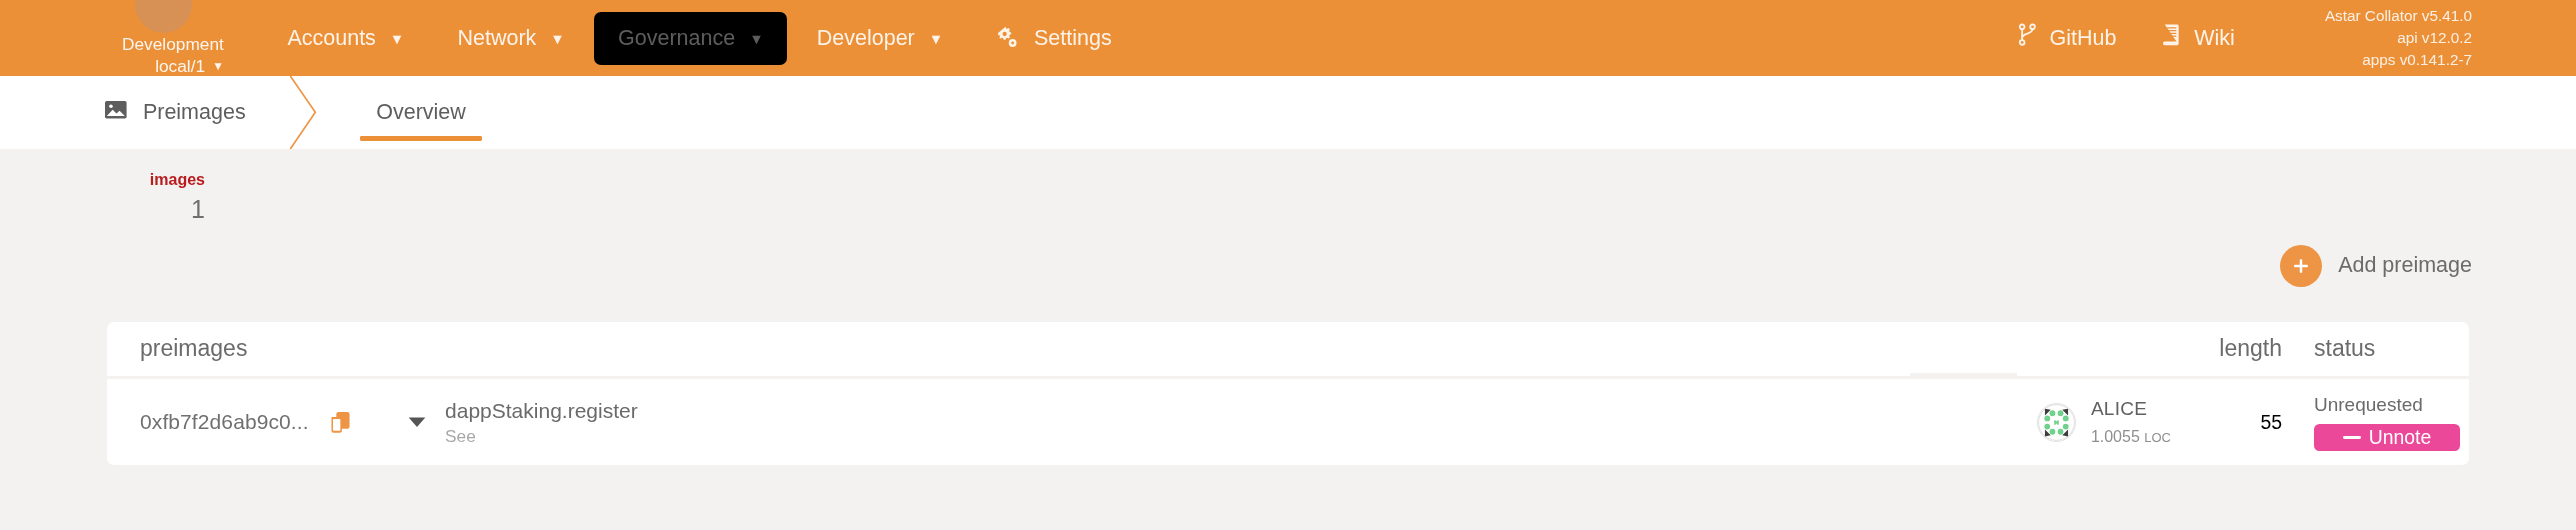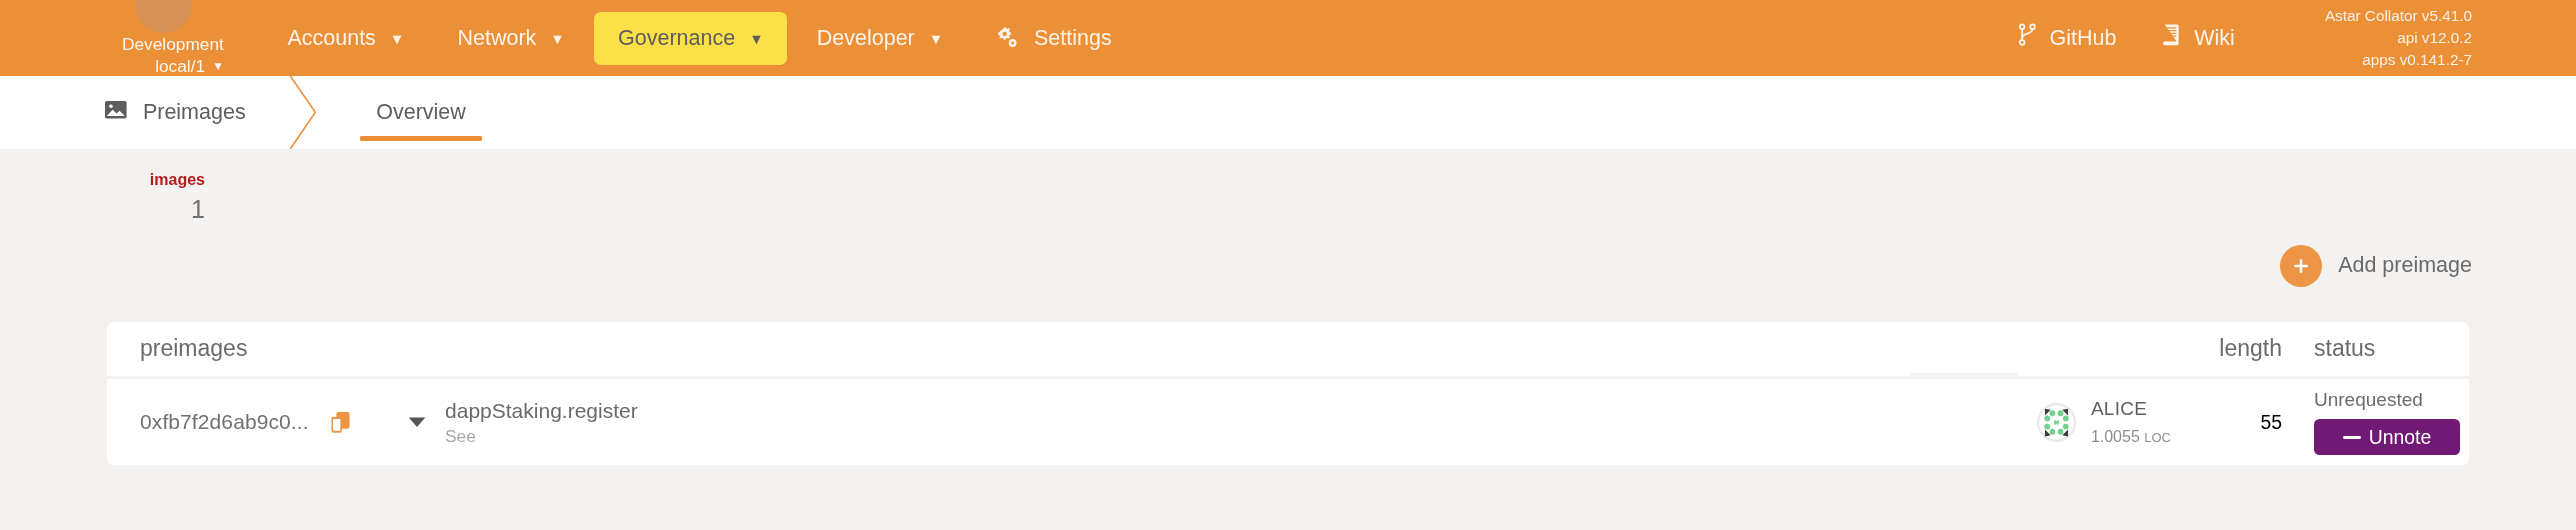--- a/index.html
+++ b/index.html
@@ -58,21 +58,21 @@
     align-items: center;
     gap: 14px;
     font-size: 21.5px;
     color: #fdf3e9;
     padding: 14px 23.6px;
     border-radius: 7px;
     cursor: pointer;
     white-space: nowrap;
   }
   .navitem.active {
-    background: #fde047;
+    background: #000000;
     color: #5d5d5d;
   }
   .navitem .caret {
     font-size: 14.6px;
     line-height: 1;
     position: relative;
     top: 1.4px;
   }
   .navitem .gear { display: inline-flex; align-items: center; }
 
@@ -267,24 +267,24 @@
     color: #000000;
   }
   .cell-status {
     width: 187px;
     padding-left: 32px;
     line-height: 1.2;
   }
   .status-text { font-size: 19px; color: #6b6b6b; white-space: nowrap; }
   .unnote-btn {
     margin-top: 7px;
-    background: #701a75;
+    background: #ec4899;
     border: none;
     border-radius: 5.5px;
-    height: 36px;
+    height: 27px;
     width: 146px;
     color: #ffffff;
     font-size: 19.4px;
     font-family: "Liberation Sans", sans-serif;
     display: flex; align-items: center; justify-content: center;
     gap: 8px;
     cursor: pointer;
   }
   .unnote-btn .minus {
     display: inline-block;

